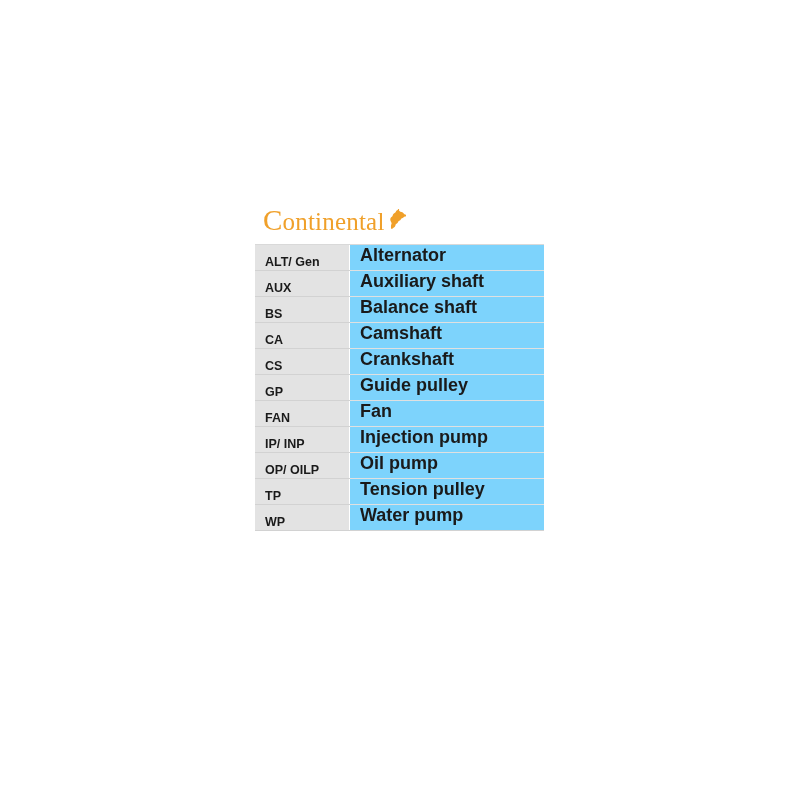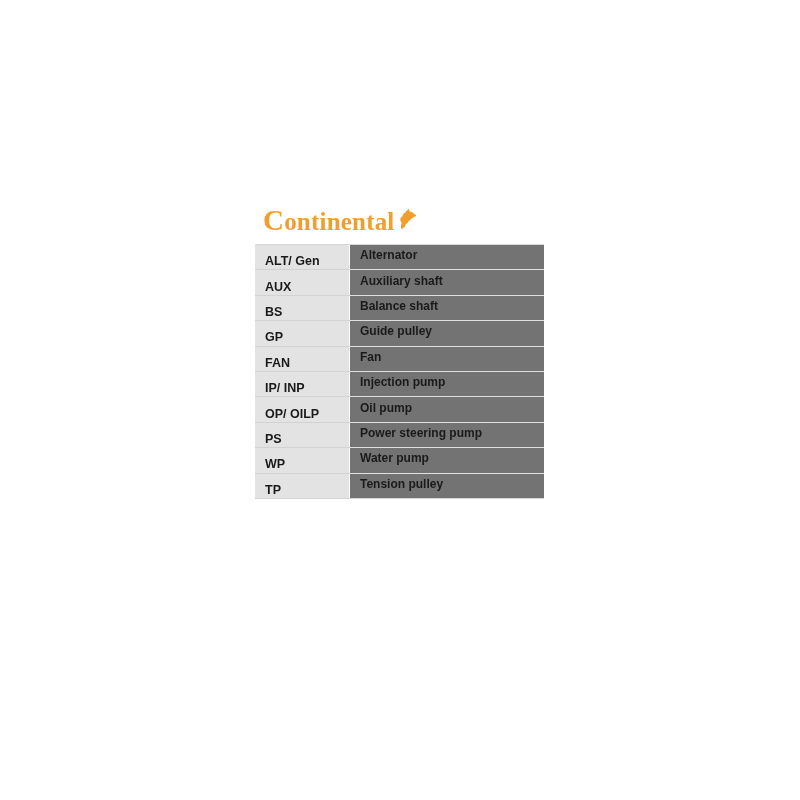--- a/index.html
+++ b/index.html
@@ -49,21 +49,21 @@
     display: flex;
     align-items: center;
     padding-left: 8px;
     height: 48px;
   }
 
   .brand-text {
     color: #f0a02a;
     font-family: "Liberation Serif", serif;
     font-size: 25px;
-    font-weight: bold;
+    font-weight: normal;
     letter-spacing: 0.2px;
     white-space: nowrap;
   }
 
   .brand-text .cap {
     font-size: 29px;
   }
 
   .brand-horse {
     margin-left: 3px;
@@ -78,23 +78,23 @@
     color: #1a1a1a;
     font-size: 12.5px;
     font-weight: bold;
     padding: 8px 6px 0 10px;
     border-bottom: 1px solid #d2d2d2;
     border-right: 1px solid #ffffff;
     white-space: nowrap;
   }
 
   td.desc {
-    background: #737373;
+    background: #7dd3fc;
     color: #1a1a1a;
-    font-size: 12px;
+    font-size: 18px;
     font-weight: bold;
     padding: 0 6px 4px 10px;
     border-bottom: 1px solid #e0e0e0;
     white-space: nowrap;
   }
 
   tr:last-child td.abbr,
   tr:last-child td.desc {
     border-bottom: 1px solid #d2d2d2;
   }
@@ -127,44 +127,48 @@
       </tr>
       <tr>
         <td class="abbr">AUX</td>
         <td class="desc">Auxiliary shaft</td>
       </tr>
       <tr>
         <td class="abbr">BS</td>
         <td class="desc">Balance shaft</td>
       </tr>
       <tr>
+        <td class="abbr">CA</td>
+        <td class="desc">Camshaft</td>
+      </tr>
+      <tr>
+        <td class="abbr">CS</td>
+        <td class="desc">Crankshaft</td>
+      </tr>
+      <tr>
         <td class="abbr">GP</td>
         <td class="desc">Guide pulley</td>
       </tr>
       <tr>
         <td class="abbr">FAN</td>
         <td class="desc">Fan</td>
       </tr>
       <tr>
         <td class="abbr">IP/ INP</td>
         <td class="desc">Injection pump</td>
       </tr>
       <tr>
         <td class="abbr">OP/ OILP</td>
         <td class="desc">Oil pump</td>
       </tr>
       <tr>
-        <td class="abbr">PS</td>
-        <td class="desc">Power steering pump</td>
+        <td class="abbr">TP</td>
+        <td class="desc">Tension pulley</td>
       </tr>
       <tr>
         <td class="abbr">WP</td>
         <td class="desc">Water pump</td>
-      </tr>
-      <tr>
-        <td class="abbr">TP</td>
-        <td class="desc">Tension pulley</td>
       </tr>
 
     </tbody>
   </table>
 
 </div>
 
 </body></html>

